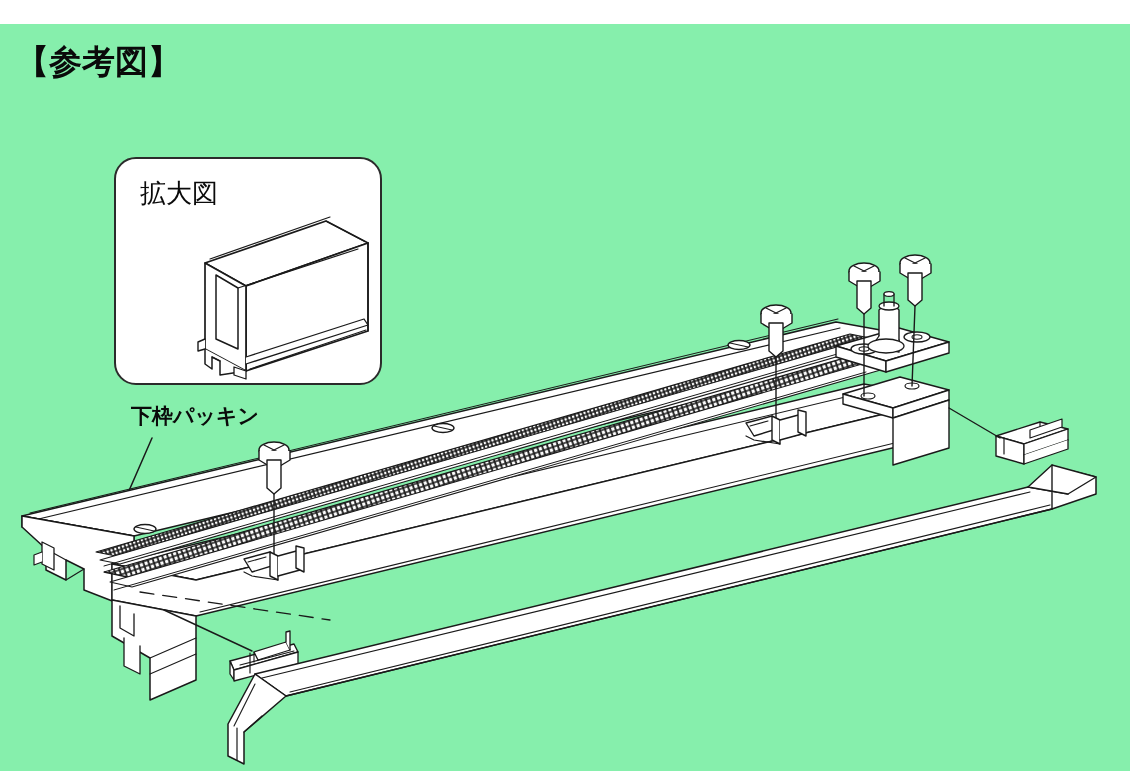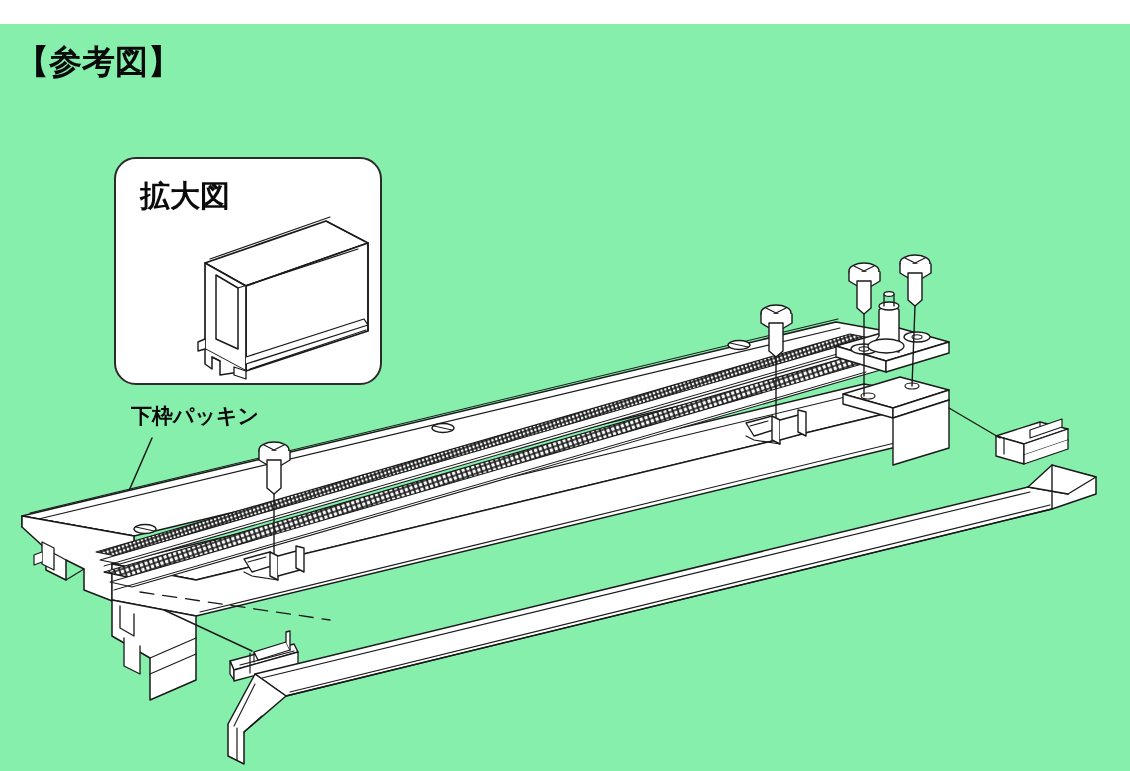--- a/index.html
+++ b/index.html
@@ -42,22 +42,22 @@
     height: 228px;
     border: 2.2px solid #2b2b2b;
     border-radius: 22px;
     background: #ffffff;
     box-sizing: border-box;
   }
   #inset-title {
     position: absolute;
     left: 140px;
     top: 155px;
-    font-size: 30px;
-    font-weight: 700;
+    font-size: 26px;
+    font-weight: 400;
     color: #0a0a0a;
     white-space: nowrap;
     line-height: 1.1;
   }
   #inset-drawing {
     position: absolute;
     left: 150px;
     top: 175px;
     width: 228px;
     height: 185px;

